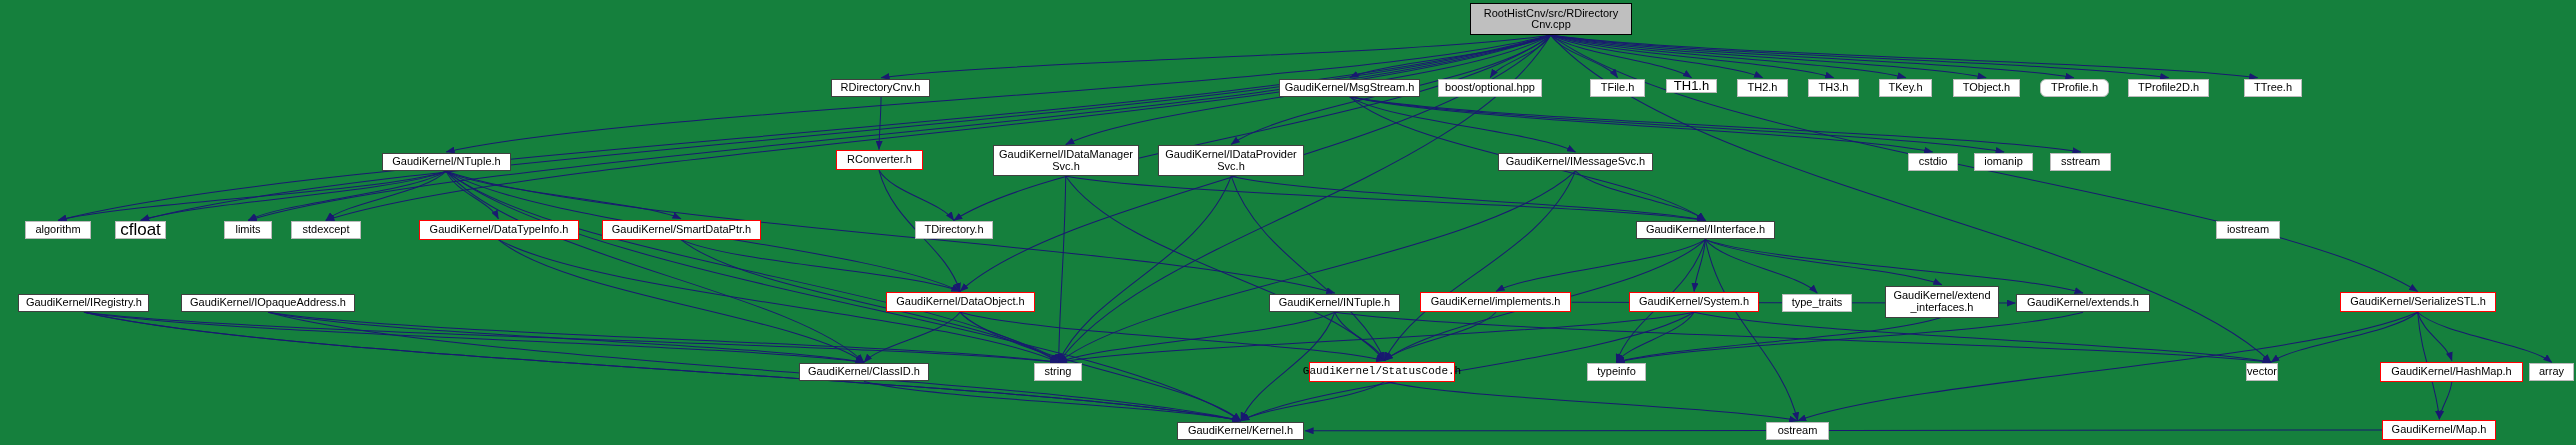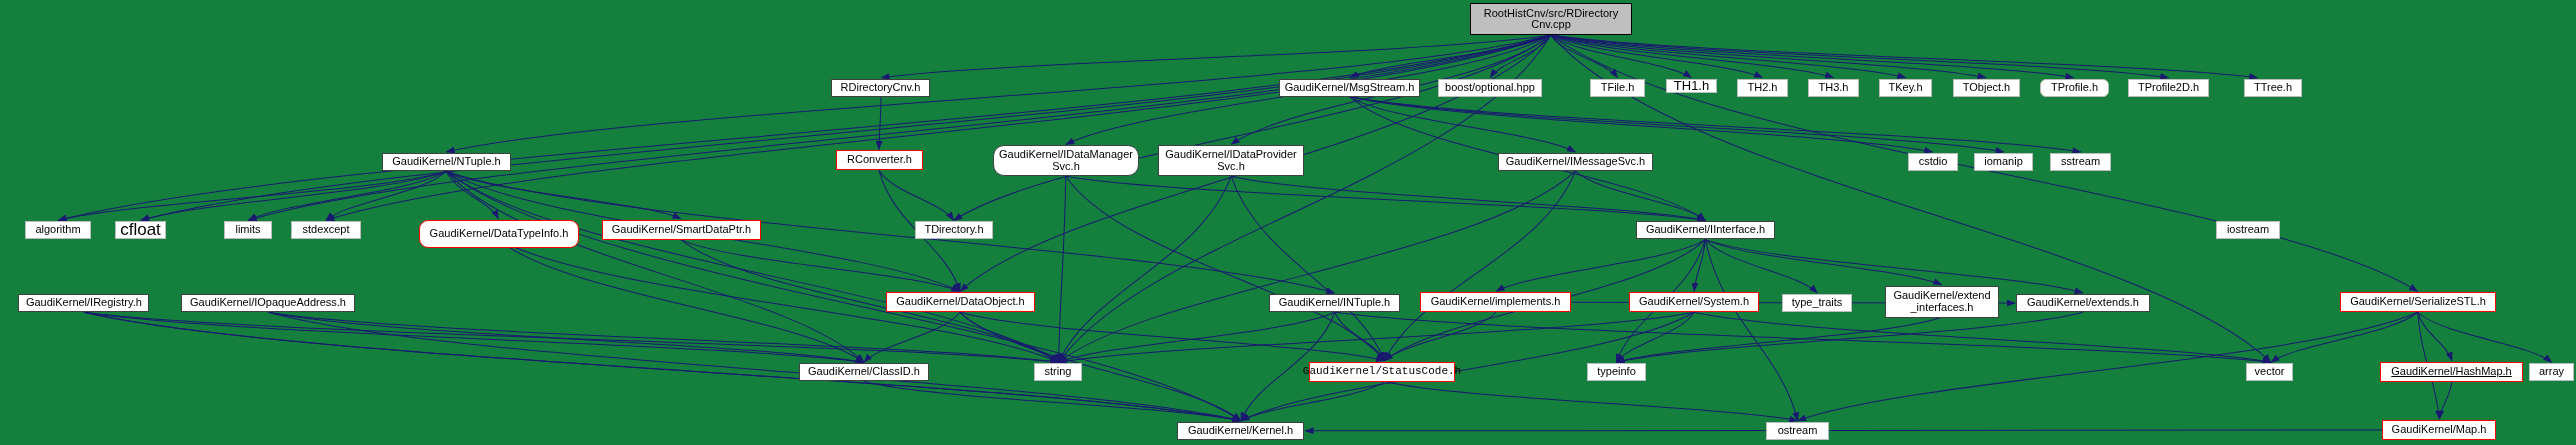--- a/index.html
+++ b/index.html
@@ -135,53 +135,53 @@
       <div class="node n-gray" style="left: 1666px; top: 79px; width: 51px; height: 14px; font-size: 13px;"><span>TH1.h</span></div>
       <div class="node n-gray" style="left: 1737px; top: 79px; width: 51px; height: 18.4px; font-size: 11px;"><span>TH2.h</span></div>
       <div class="node n-gray" style="left: 1808px; top: 79px; width: 51px; height: 18.4px; font-size: 11px;"><span>TH3.h</span></div>
       <div class="node n-gray" style="left: 1879px; top: 79px; width: 53px; height: 18.4px; font-size: 11px;"><span>TKey.h</span></div>
       <div class="node n-gray" style="left: 1953px; top: 79px; width: 67px; height: 18.4px; font-size: 11px;"><span>TObject.h</span></div>
       <div class="node n-gray" style="left: 2040px; top: 79px; width: 69px; height: 18.4px; font-size: 11px; border-radius: 6px;"><span>TProfile.h</span></div>
       <div class="node n-gray" style="left: 2128px; top: 79px; width: 81px; height: 18.4px; font-size: 11px;"><span>TProfile2D.h</span></div>
       <div class="node n-gray" style="left: 2228px; top: 79px; width: 58px; height: 18.4px; font-size: 11px; margin-left: 16px;"><span>TTree.h</span></div>
       <div class="node n-dark" style="left: 382px; top: 153px; width: 129px; height: 18.4px; font-size: 11px;"><span>GaudiKernel/NTuple.h</span></div>
       <div class="node n-red" style="left: 836px; top: 150px; width: 87px; height: 20px; font-size: 11px;"><span>RConverter.h</span></div>
-      <div class="node n-dark" style="left: 993px; top: 145px; width: 146px; height: 31px; font-size: 11px; border-radius: 11px;"><span>GaudiKernel/IDataManager
+      <div class="node n-dark" style="left: 993px; top: 145px; width: 146px; height: 31px; font-size: 11px;"><span>GaudiKernel/IDataManager
 Svc.h</span></div>
       <div class="node n-dark" style="left: 1158px; top: 145px; width: 146px; height: 31px; font-size: 11px;"><span>GaudiKernel/IDataProvider
 Svc.h</span></div>
       <div class="node n-dark" style="left: 1498px; top: 153px; width: 155px; height: 18.4px; font-size: 11px;"><span>GaudiKernel/IMessageSvc.h</span></div>
       <div class="node n-gray" style="left: 1908px; top: 153px; width: 50px; height: 18.4px; font-size: 11px;"><span>cstdio</span></div>
       <div class="node n-gray" style="left: 1974px; top: 153px; width: 59px; height: 18.4px; font-size: 11px;"><span>iomanip</span></div>
       <div class="node n-gray" style="left: 2050px; top: 153px; width: 61px; height: 18.4px; font-size: 11px;"><span>sstream</span></div>
       <div class="node n-gray" style="left: 25px; top: 221px; width: 66px; height: 18.4px; font-size: 11px;"><span>algorithm</span></div>
       <div class="node n-gray" style="left: 115px; top: 221px; width: 51px; height: 18.4px; font-size: 17px;"><span>cfloat</span></div>
       <div class="node n-gray" style="left: 224px; top: 221px; width: 48px; height: 18.4px; font-size: 11px;"><span>limits</span></div>
       <div class="node n-gray" style="left: 291px; top: 221px; width: 70px; height: 18.4px; font-size: 11px;"><span>stdexcept</span></div>
-      <div class="node n-red" style="left: 419px; top: 220px; width: 160px; height: 28px; font-size: 11px; border-radius: 9px;"><span>GaudiKernel/DataTypeInfo.h</span></div>
+      <div class="node n-red" style="left: 419px; top: 220px; width: 160px; height: 20px; font-size: 11px;"><span>GaudiKernel/DataTypeInfo.h</span></div>
       <div class="node n-red" style="left: 602px; top: 220px; width: 159px; height: 20px; font-size: 11px;"><span>GaudiKernel/SmartDataPtr.h</span></div>
       <div class="node n-gray" style="left: 915px; top: 221px; width: 78px; height: 18.4px; font-size: 11px;"><span>TDirectory.h</span></div>
       <div class="node n-dark" style="left: 1636px; top: 221px; width: 139px; height: 18.4px; font-size: 11px;"><span>GaudiKernel/IInterface.h</span></div>
       <div class="node n-gray" style="left: 2216px; top: 221px; width: 64px; height: 18.4px; font-size: 11px;"><span>iostream</span></div>
       <div class="node n-dark" style="left: 18.4px; top: 294px; width: 131px; height: 18.4px; font-size: 11px;"><span>GaudiKernel/IRegistry.h</span></div>
       <div class="node n-dark" style="left: 181px; top: 294px; width: 174px; height: 18.4px; font-size: 11px;"><span>GaudiKernel/IOpaqueAddress.h</span></div>
       <div class="node n-red" style="left: 886px; top: 292px; width: 149px; height: 20px; font-size: 11px;"><span>GaudiKernel/DataObject.h</span></div>
       <div class="node n-dark" style="left: 1269px; top: 294px; width: 131px; height: 18.4px; font-size: 11px;"><span>GaudiKernel/INTuple.h</span></div>
       <div class="node n-red" style="left: 1420px; top: 292px; width: 151px; height: 20px; font-size: 11px;"><span>GaudiKernel/implements.h</span></div>
       <div class="node n-red" style="left: 1629px; top: 292px; width: 130px; height: 20px; font-size: 11px;"><span>GaudiKernel/System.h</span></div>
       <div class="node n-gray" style="left: 1782px; top: 294px; width: 70px; height: 18.4px; font-size: 11px; text-align: center;"><span>type_traits</span></div>
       <div class="node n-dark" style="left: 1885px; top: 286px; width: 114px; height: 32px; font-size: 11px;"><span>GaudiKernel/extend
 _interfaces.h</span></div>
       <div class="node n-dark" style="left: 2016px; top: 294px; width: 134px; height: 18.4px; font-size: 11px;"><span>GaudiKernel/extends.h</span></div>
       <div class="node n-red" style="left: 2340px; top: 292px; width: 156px; height: 20px; font-size: 11px;"><span>GaudiKernel/SerializeSTL.h</span></div>
       <div class="node n-dark" style="left: 799px; top: 363px; width: 130px; height: 18.4px; font-size: 11px;"><span>GaudiKernel/ClassID.h</span></div>
       <div class="node n-gray" style="left: 1034px; top: 363px; width: 48px; height: 18.4px; font-size: 11px;"><span>string</span></div>
       <div class="node n-red" style="left: 1309px; top: 362px; width: 146px; height: 20px; font-size: 11px; font-family: Liberation Mono, monospace;"><span>GaudiKernel/StatusCode.h</span></div>
       <div class="node n-gray" style="left: 1587px; top: 363px; width: 59px; height: 18.4px; font-size: 11px;"><span>typeinfo</span></div>
-      <div class="node n-gray" style="left: 2246px; top: 363px; width: 47px; height: 18.4px; font-size: 11px;"><span>vector</span></div>
-      <div class="node n-red" style="left: 2380px; top: 362px; width: 143px; height: 20px; font-size: 11px; text-decoration: underline;"><span>GaudiKernel/HashMap.h</span></div>
+      <div class="node n-gray" style="left: 2246px; top: 363px; width: 32px; height: 18.4px; font-size: 11px;"><span>vector</span></div>
+      <div class="node n-red" style="left: 2380px; top: 362px; width: 143px; height: 20px; font-size: 11px;"><span>GaudiKernel/HashMap.h</span></div>
       <div class="node n-gray" style="left: 2529px; top: 363px; width: 45px; height: 18.4px; font-size: 11px;"><span>array</span></div>
       <div class="node n-dark" style="left: 1177px; top: 422px; width: 127px; height: 18.4px; font-size: 11px;"><span>GaudiKernel/Kernel.h</span></div>
       <div class="node n-gray" style="left: 1766px; top: 422px; width: 63px; height: 18.4px; font-size: 11px;"><span>ostream</span></div>
       <div class="node n-red" style="left: 2382px; top: 420px; width: 114px; height: 20px; font-size: 11px;"><span>GaudiKernel/Map.h</span></div>
     </div>
 </div>
 
 
 </body></html>

